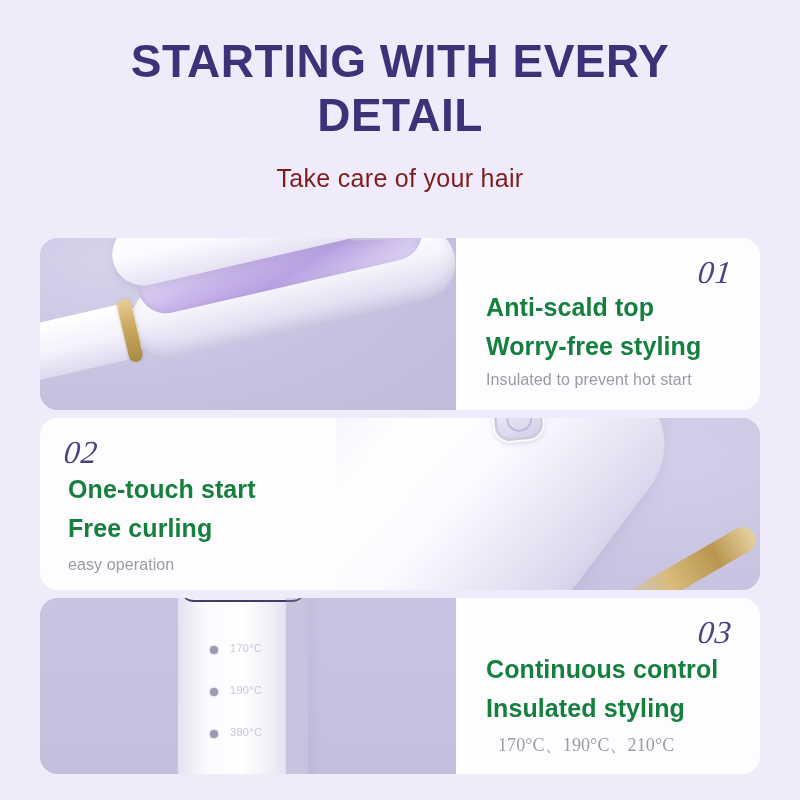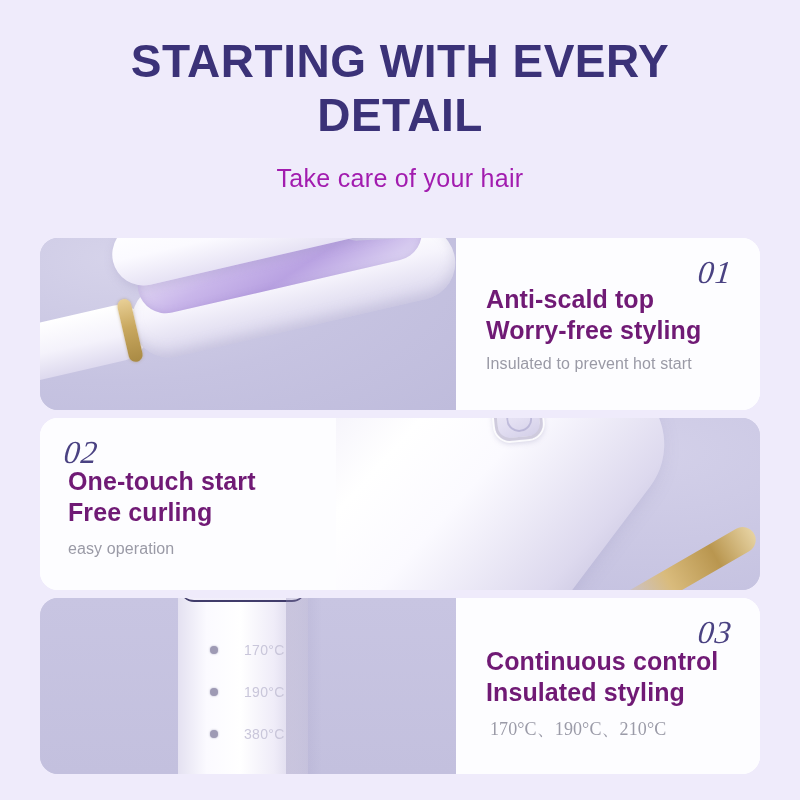--- a/index.html
+++ b/index.html
@@ -21,21 +21,21 @@
     font-weight:bold;
     font-size:46px;
     line-height:54px;
     letter-spacing:0.5px;
     max-width:640px;
     margin:0 auto;
   }
 
   .subtitle {
     margin-top:22px;
-    color:#a21caf;
+    color:#7f1d1d;
     font-size:25px;
     font-weight:400;
     letter-spacing:0.3px;
   }
 
   
   .rows { position:absolute; left:40px; top:238px; width:720px; }
 
   .row {
     display:flex;
@@ -76,46 +76,47 @@
     font-size:32px;
     color:#3b3278;
     opacity:0.92;
     letter-spacing:1px;
     transform:skewX(-6deg);
   }
   .num-tr { top:16px; right:28px; }
   .num-tl { top:16px; left:24px; }
 
   .head-line {
-    color:#701a75;
+    color:#15803d;
     font-weight:bold;
     font-size:25px;
     line-height:31px;
     letter-spacing:0.1px;
     white-space:nowrap;
+    margin-top:8px;
   }
 
   .sub-line {
     margin-top:9px;
     color:#9a9aa6;
     font-size:16px;
     letter-spacing:0.1px;
     white-space:nowrap;
   }
   .sub-line.serif {
     font-family:"Liberation Serif", serif;
     font-size:18px;
     color:#9b9ba8;
   }
 
   .panel.p1 { padding-top:46px; }
   .panel.p2 { padding-top:48px; padding-left:72px; }
   .panel.p3 { padding-top:48px; padding-left:32px; }
   .panel.p2 .sub-line { margin-top:12px; }
-  .panel.p3 .sub-line { margin-left:4px; }
+  .panel.p3 .sub-line { margin-left:12px; }
 
   
   .ph-bg { position:absolute; inset:0; }
 
   
   .p1bg {
     background:
       radial-gradient(110% 130% at 18% 12%, #d6d3ea 0%, #c6c3e1 55%, #bfbcdc 100%);
   }
   .barrel-wrap {
@@ -212,22 +213,22 @@
   .t-led {
     position:absolute; left:170px; width:8px; height:8px;
     border-radius:50%;
     background:#9e9ab4;
     box-shadow:0 0 2px rgba(90,85,130,.5);
   }
   .t-led.l1 { top:48px; }
   .t-led.l2 { top:90px; }
   .t-led.l3 { top:132px; }
   .t-lbl {
-    position:absolute; left:204px;
-    font-size:14px; color:#c9c6da; letter-spacing:.3px;
+    position:absolute; left:190px;
+    font-size:11px; color:#c9c6da; letter-spacing:.3px;
     font-family:"Liberation Sans", sans-serif;
   }
   .t-lbl.l1 { top:44px; }
   .t-lbl.l2 { top:86px; }
   .t-lbl.l3 { top:128px; }
   .t-shadow {
     position:absolute; left:246px; top:-14px; width:36px; height:210px;
     background:linear-gradient(90deg,rgba(150,145,185,.35) 0%,rgba(150,145,185,0) 100%);
   }
 </style>

